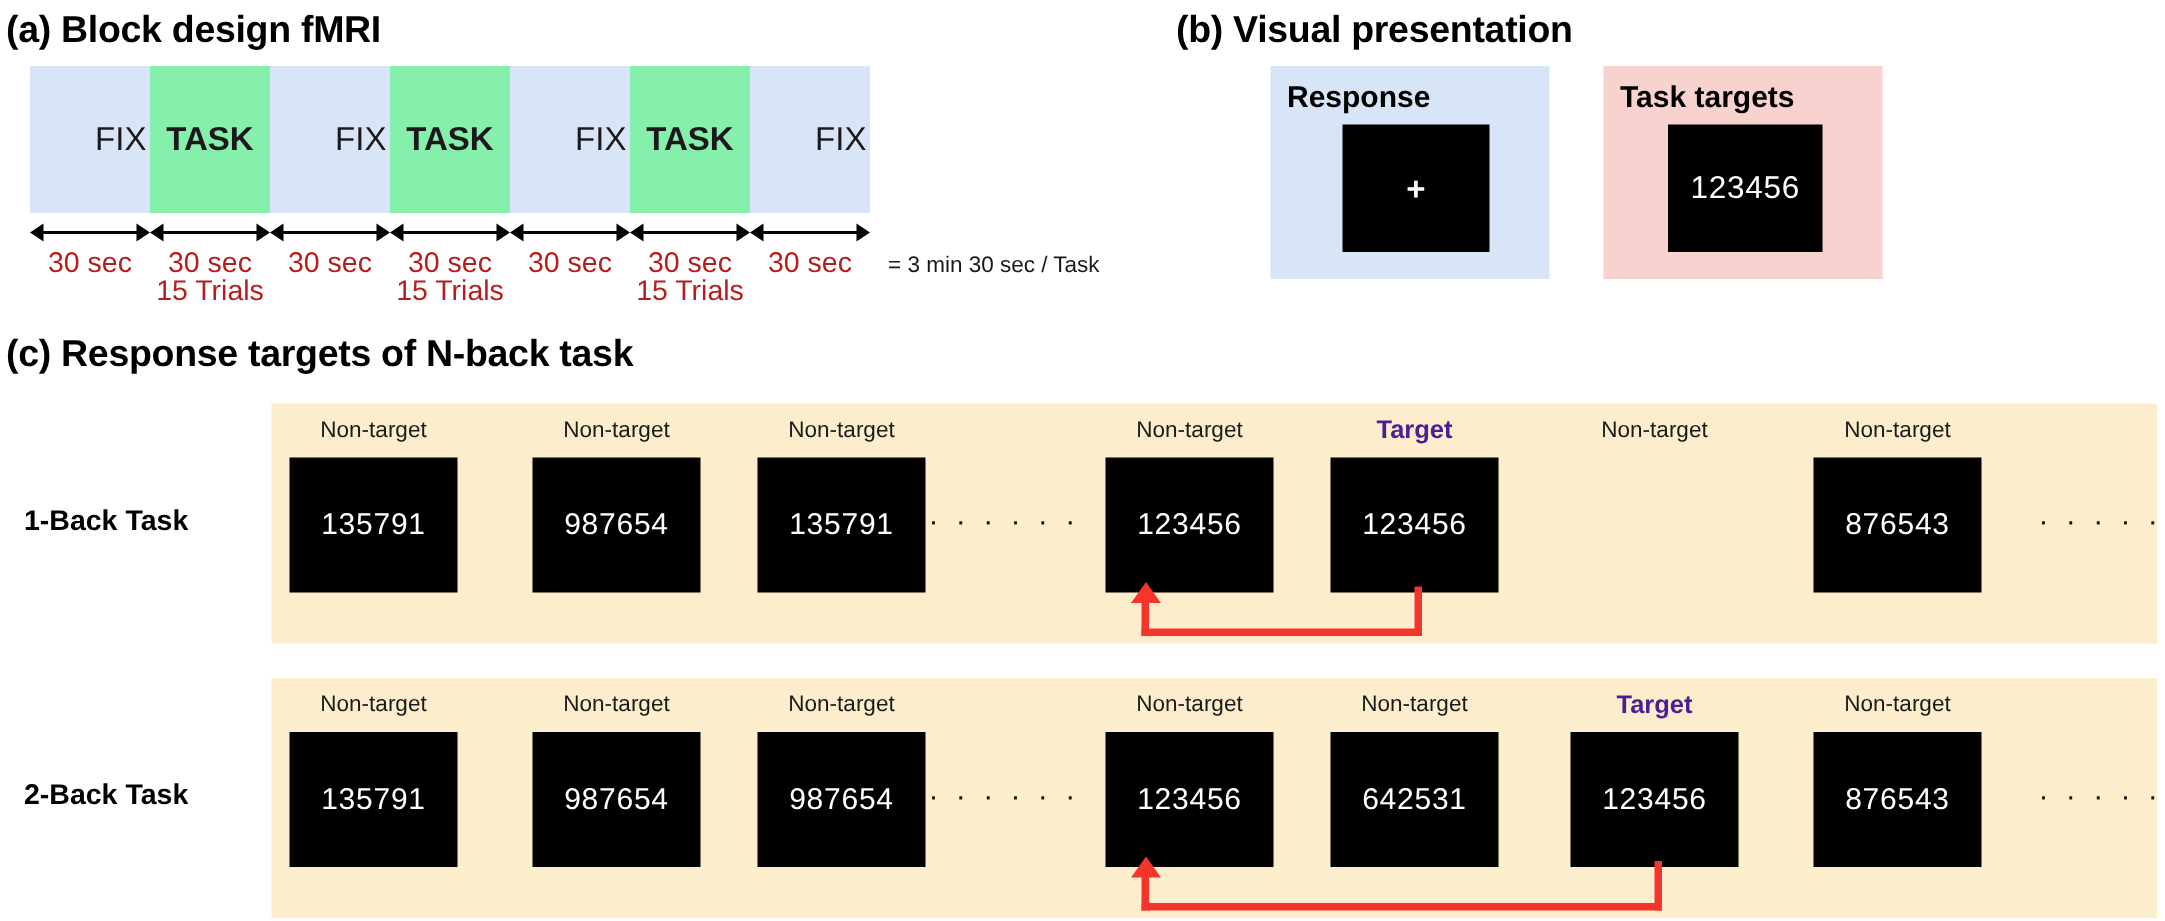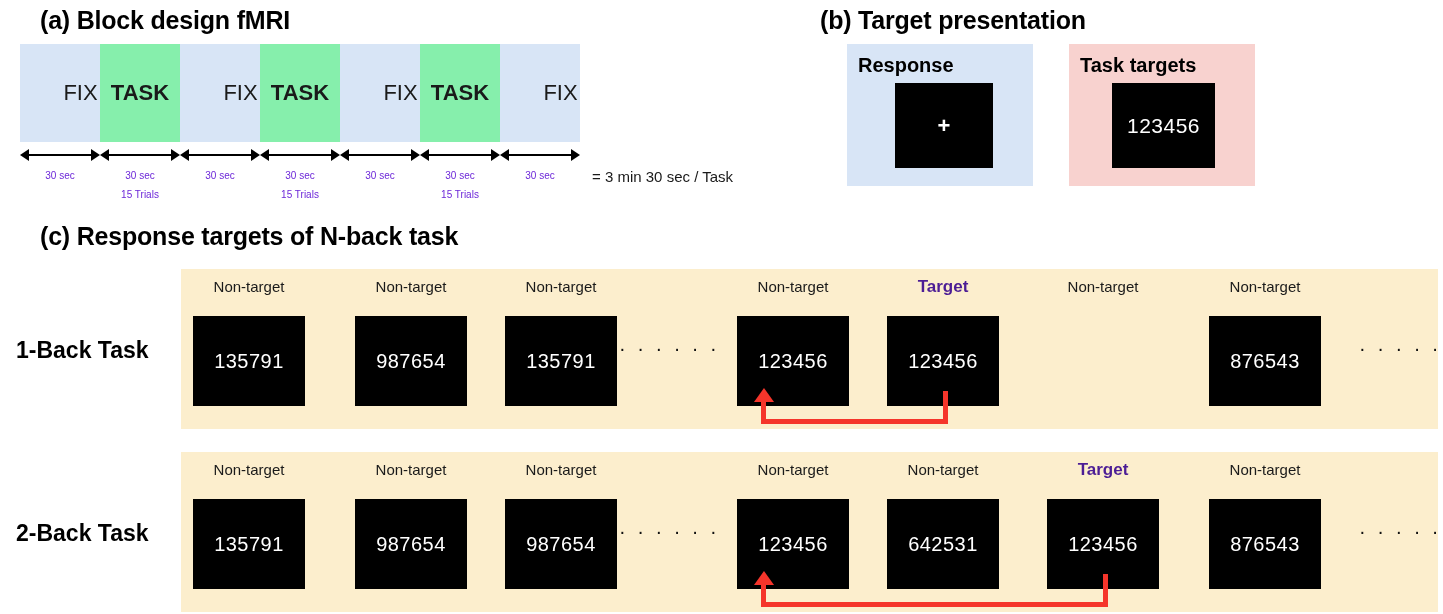--- a/index.html
+++ b/index.html
@@ -12,21 +12,20 @@
   }
   #root { position: relative; width: 1443px; height: 614px; }
 
   .panel-title {
     position: absolute;
     font-weight: bold;
     font-size: 25px;
     color: #000;
     white-space: nowrap;
     letter-spacing: -0.2px;
-    margin-left: 36px;
   }
 
   
   #panel-a-title { left: 4px; top: 6px; }
   #block-strip {
     position: absolute;
     left: 20px; top: 44px;
     width: 560px; height: 98px;
     display: flex;
   }
@@ -68,22 +67,22 @@
 
   #labels-row {
     position: absolute;
     left: 20px; top: 166px;
     width: 560px; height: 40px;
     display: flex;
   }
   .lab-cell {
     flex: 1 1 80px;
     text-align: center;
-    font-size: 10px;
-    color: #6d28d9;
+    font-size: 19px;
+    color: #b91c1c;
     line-height: 19px;
   }
   .lab-cell .sub { display: block; }
 
   #total-time {
     position: absolute;
     left: 592px; top: 168px;
     font-size: 15px;
     color: #1a1a1a;
     white-space: nowrap;
@@ -137,21 +136,21 @@
     width: 1257px;
     background: #fceecd;
   }
   #row-1back { top: 269px; height: 160px; }
   #row-2back { top: 452px; height: 160px; }
 
   .row-name {
     position: absolute;
     left: 16px;
     font-weight: bold;
-    font-size: 23px;
+    font-size: 19px;
     color: #000;
     white-space: nowrap;
     text-align: center;
   }
   #name-1back { top: 337px; }
   #name-2back { top: 520px; }
 
   .stim-item {
     position: absolute;
     top: 8px;
@@ -164,21 +163,21 @@
     line-height: 20px;
     height: 20px;
     white-space: nowrap;
   }
   .stim-tag.target {
     color: #4c1d95;
     font-weight: bold;
     font-size: 17px;
   }
   .stim-box {
-    margin-top: 19px;
+    margin-top: 8px;
     width: 112px; height: 90px;
     background: #000;
     display: flex;
     align-items: center;
     justify-content: center;
   }
   .stim-box span {
     color: #fff;
     font-size: 20px;
     letter-spacing: 0.5px;
@@ -265,21 +264,21 @@
       <div class="lab-cell"><span>30 sec</span><span class="sub">15 Trials</span></div>
       <div class="lab-cell"><span>30 sec</span></div>
       <div class="lab-cell"><span>30 sec</span><span class="sub">15 Trials</span></div>
       <div class="lab-cell"><span>30 sec</span></div>
       <div class="lab-cell"><span>30 sec</span><span class="sub">15 Trials</span></div>
       <div class="lab-cell"><span>30 sec</span></div>
     </div>
 
   <div id="total-time">= 3 min 30 sec / Task</div>
 
-  <div class="panel-title" id="panel-b-title">(b) Target presentation</div>
+  <div class="panel-title" id="panel-b-title">(b) Visual presentation</div>
 
   <div class="screen-card" id="card-fixation">
     <div class="card-label">Response</div>
     <div class="screen-box" id="fixation-box">
       <span class="fix-cross">+</span>
     </div>
   </div>
 
   <div class="screen-card" id="card-task">
     <div class="card-label">Task targets</div>

